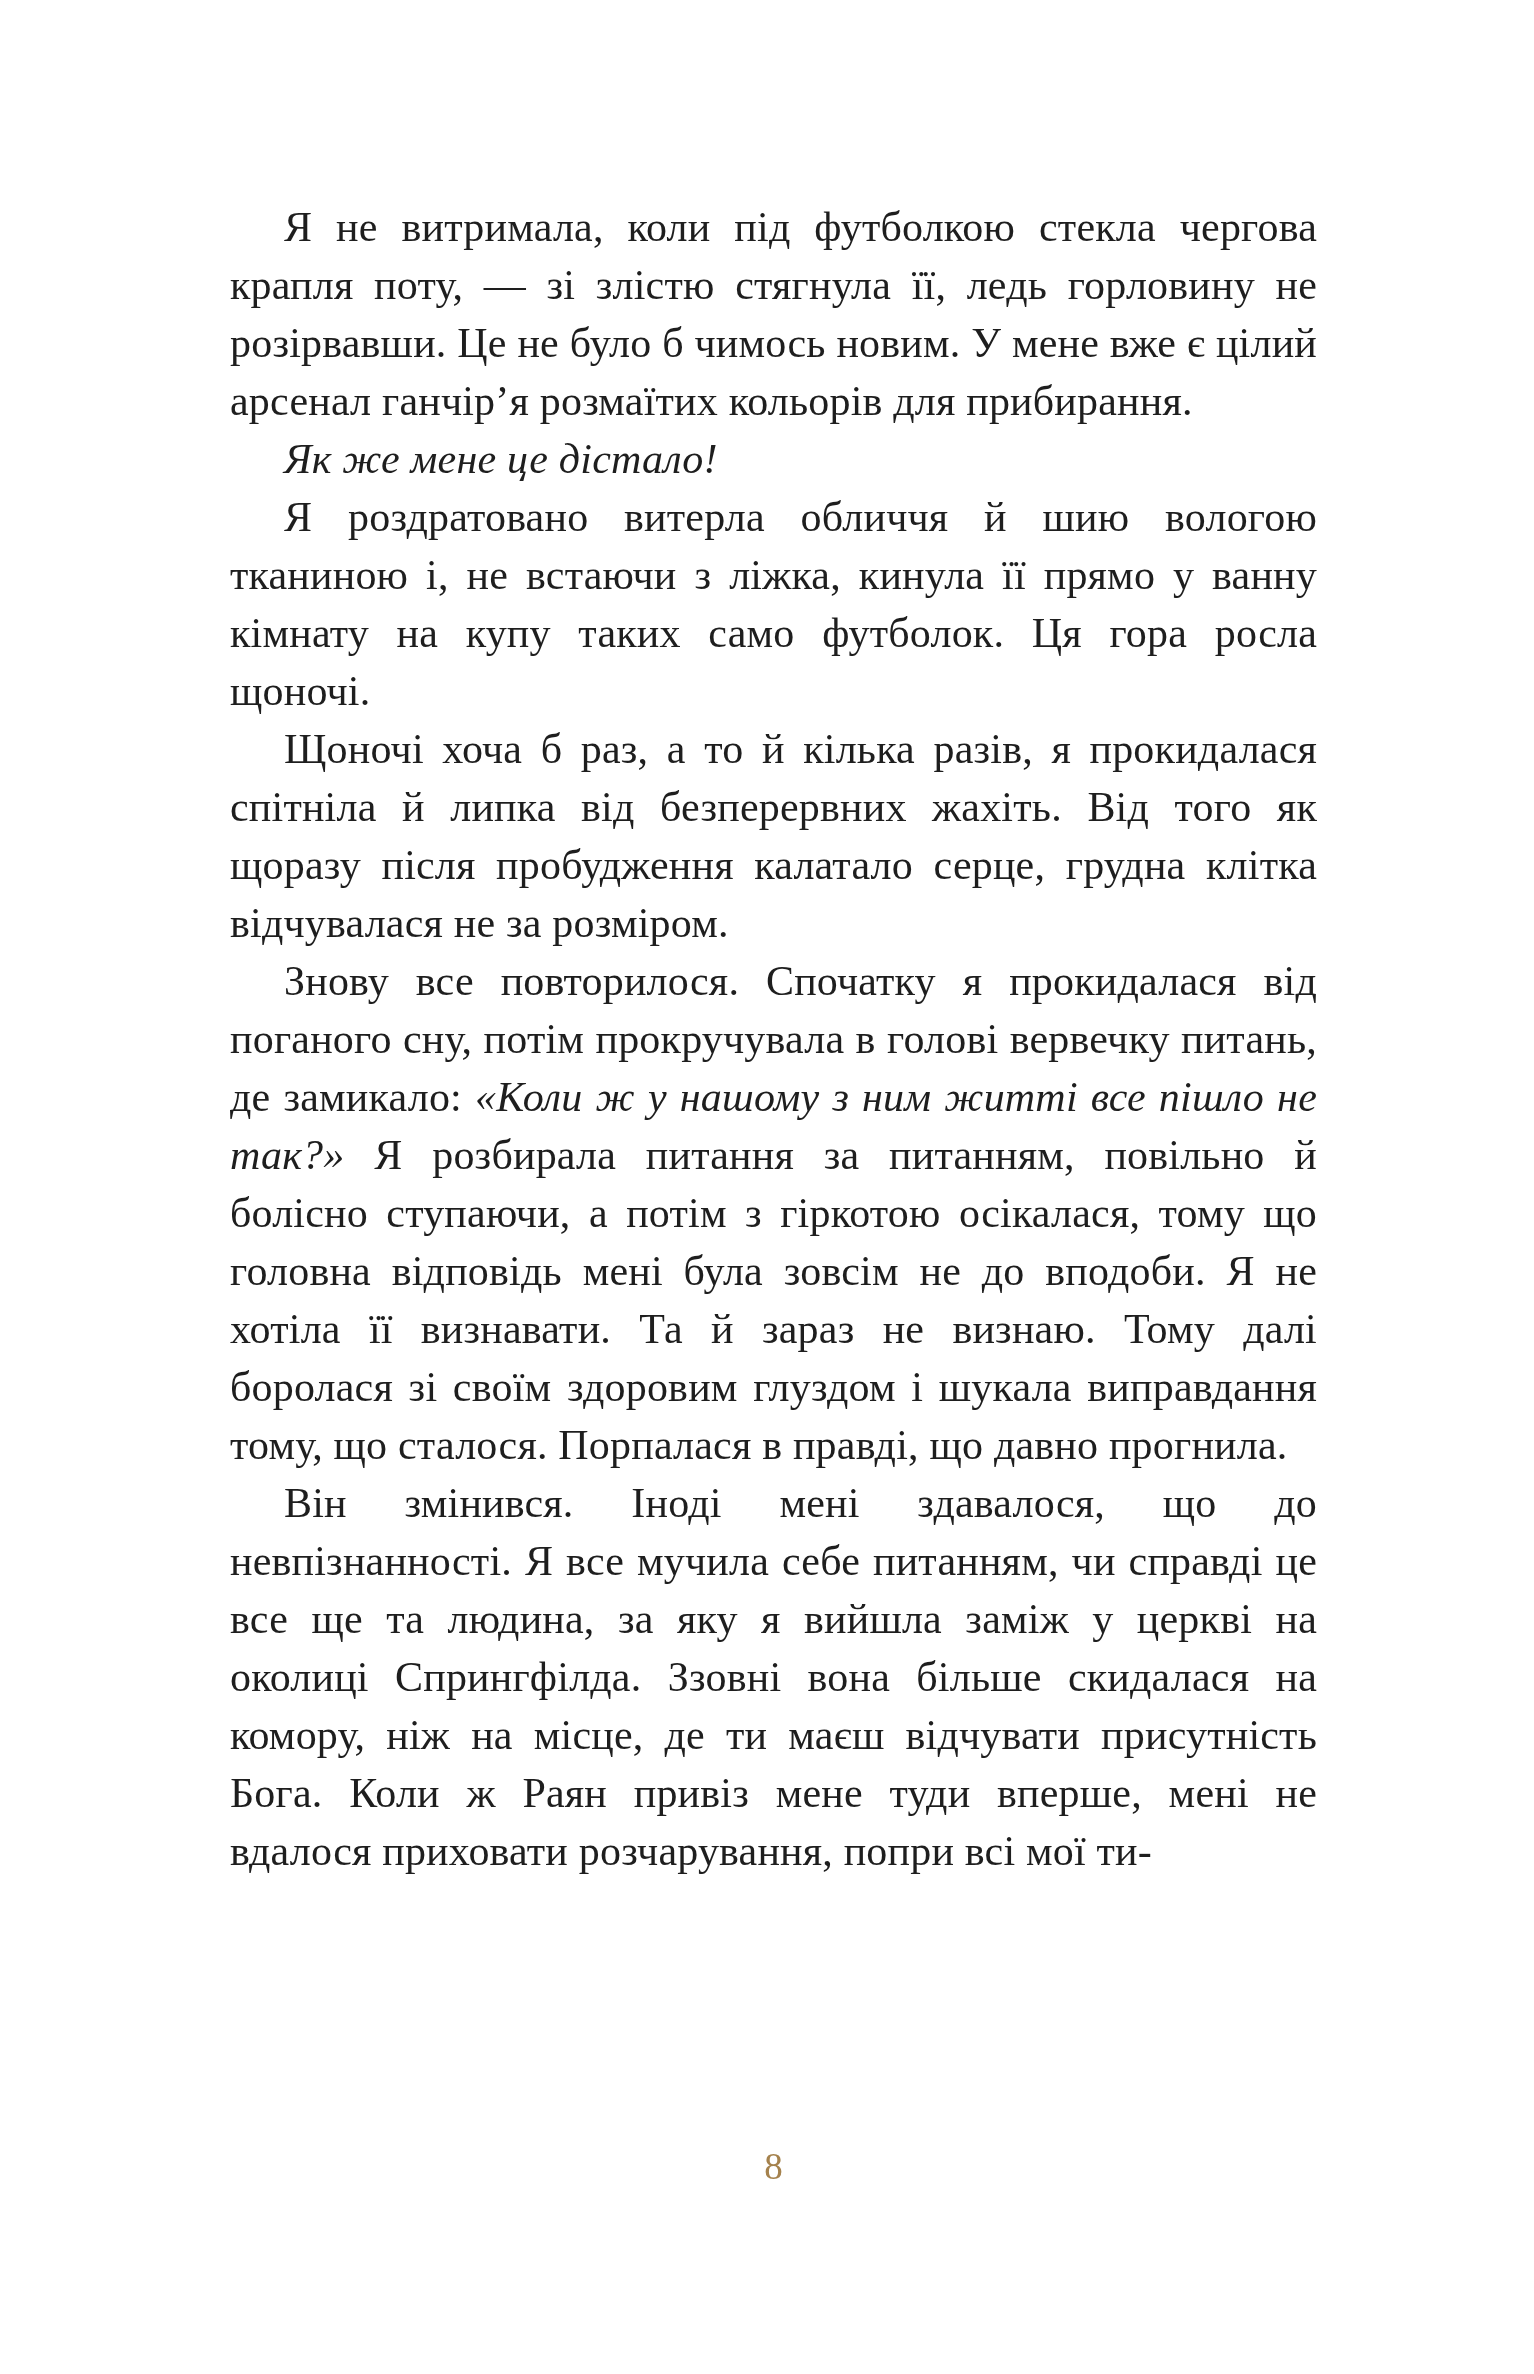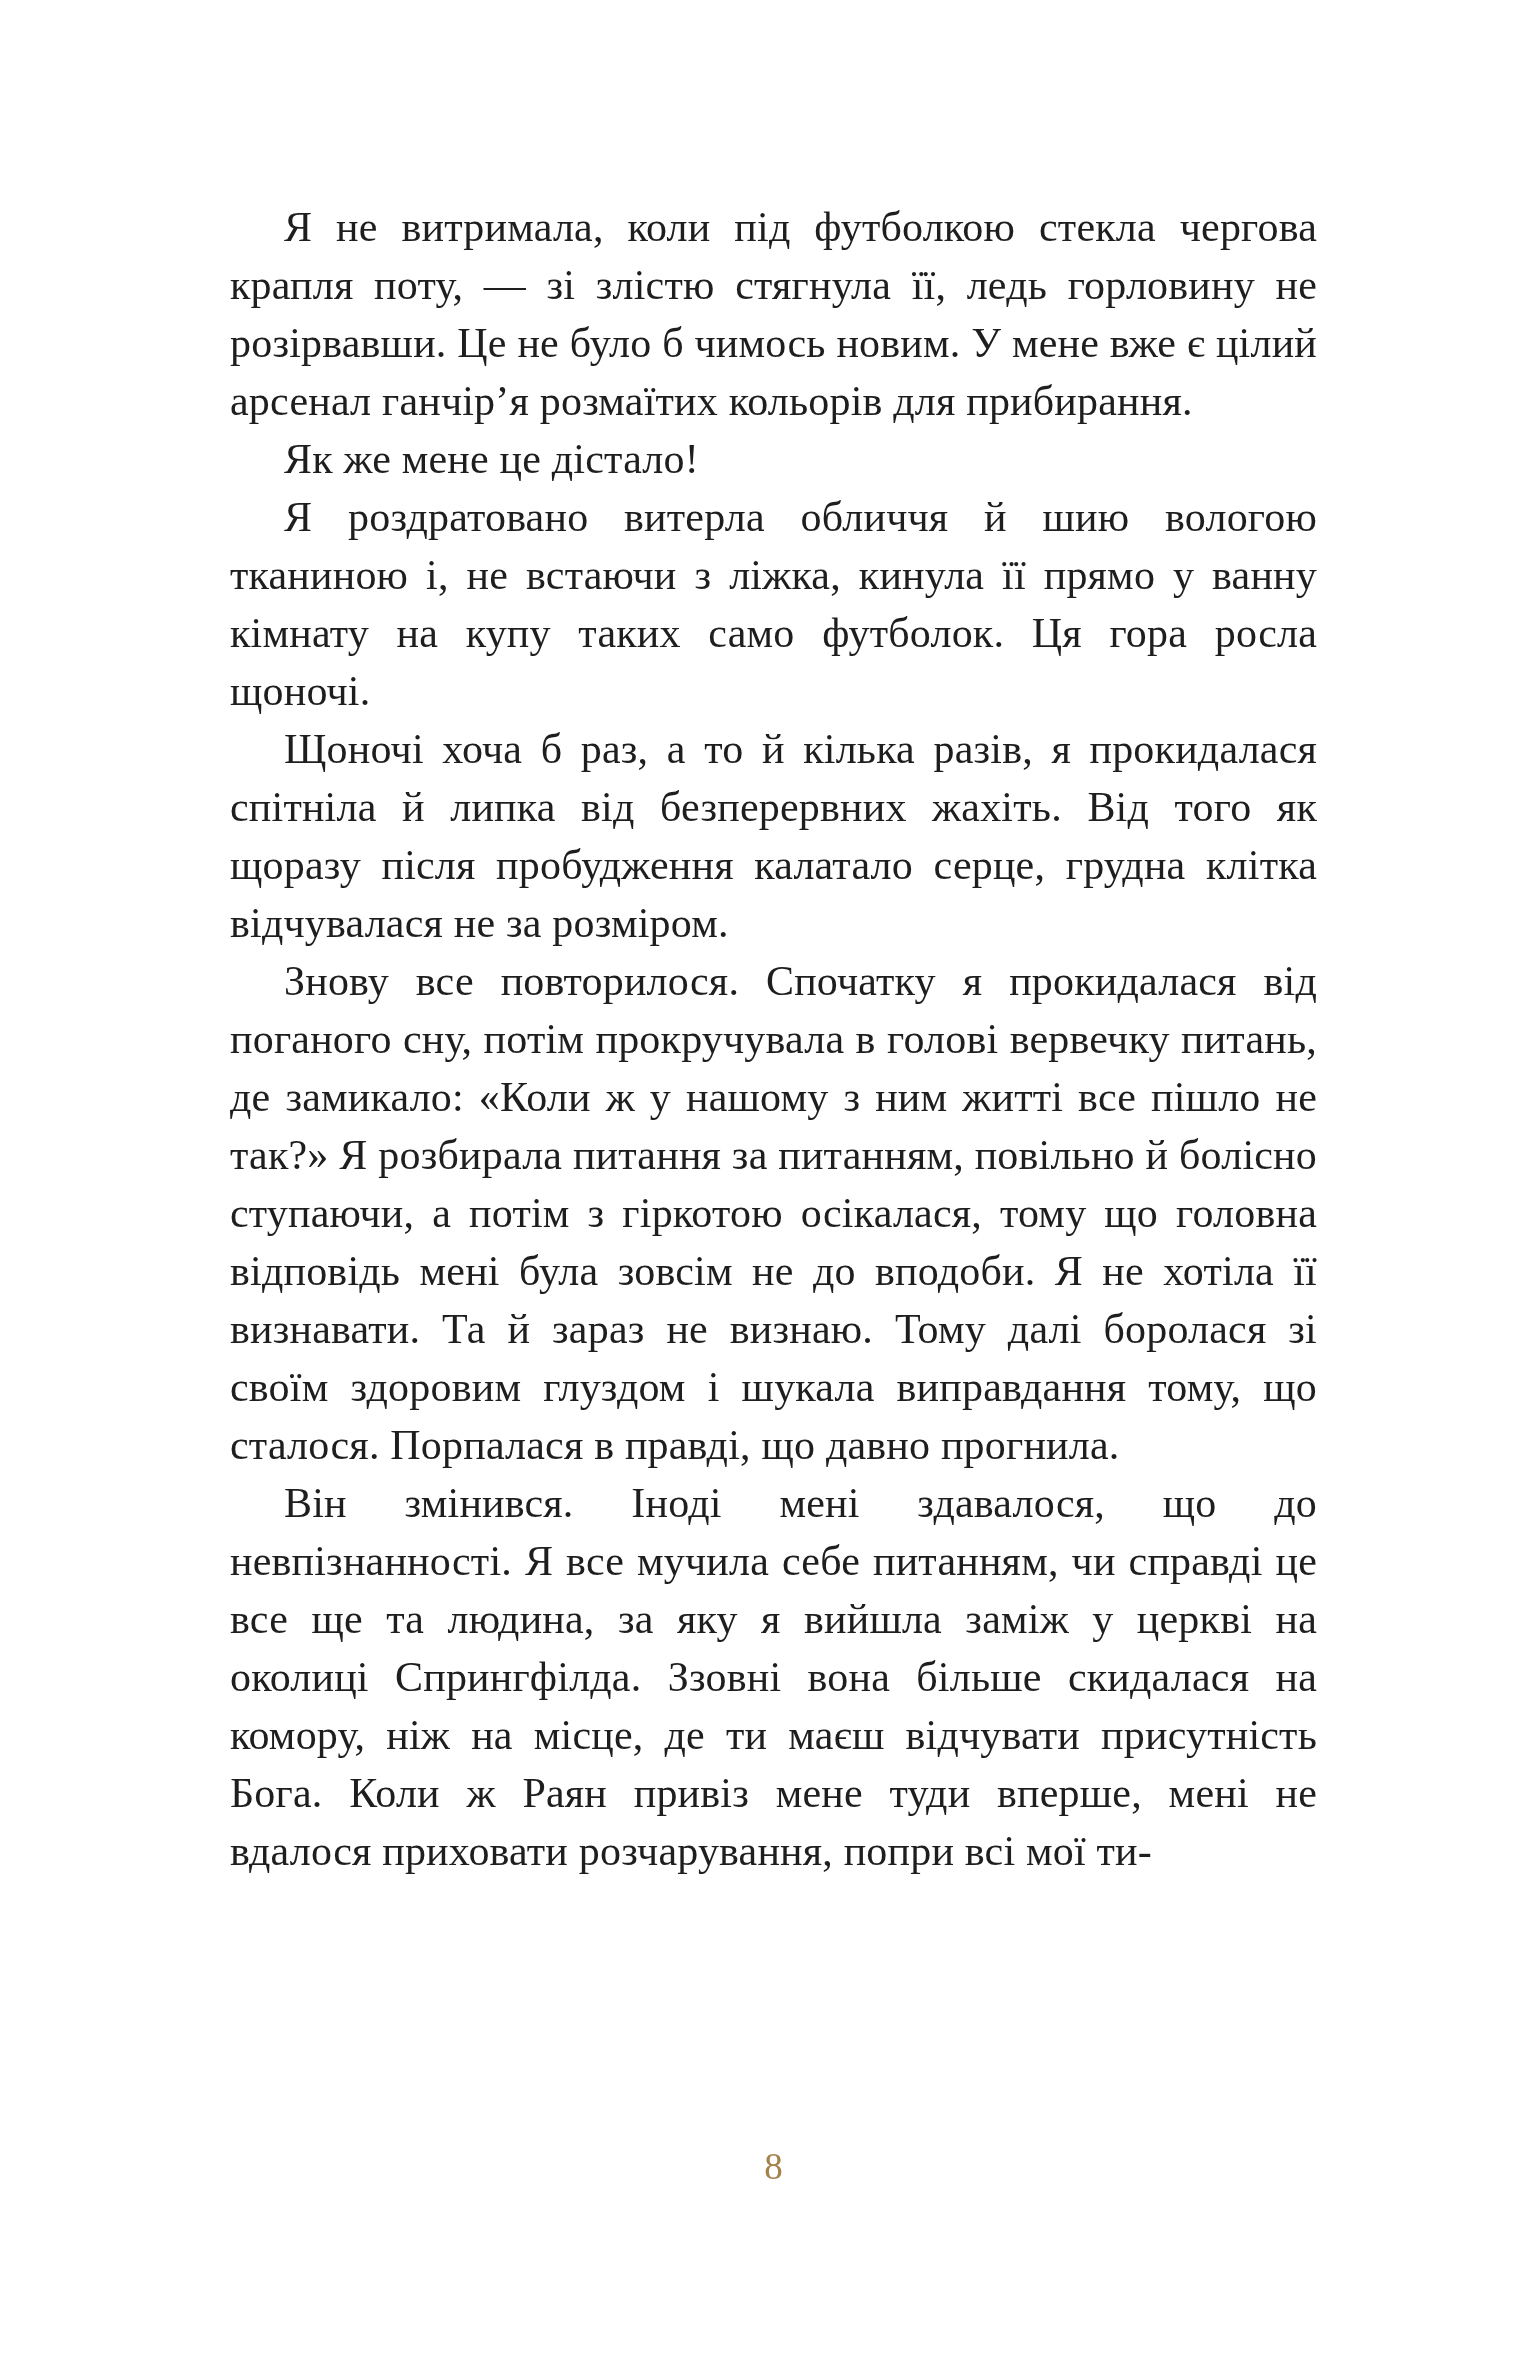--- a/index.html
+++ b/index.html
@@ -29,20 +29,21 @@
     color: #1e1e1e;
     text-align: justify;
     letter-spacing: 0.2px;
   }
   .text-block p {
     margin: 0;
     padding: 0;
     text-indent: 54px;
   }
   .italic {
+    font-style: italic;
   }
   .page-number {
     position: absolute;
     left: 230px;
     width: 1087px;
     top: 2148px;
     text-align: center;
     font-size: 37px;
     line-height: 1;
     color: #a5824d;

